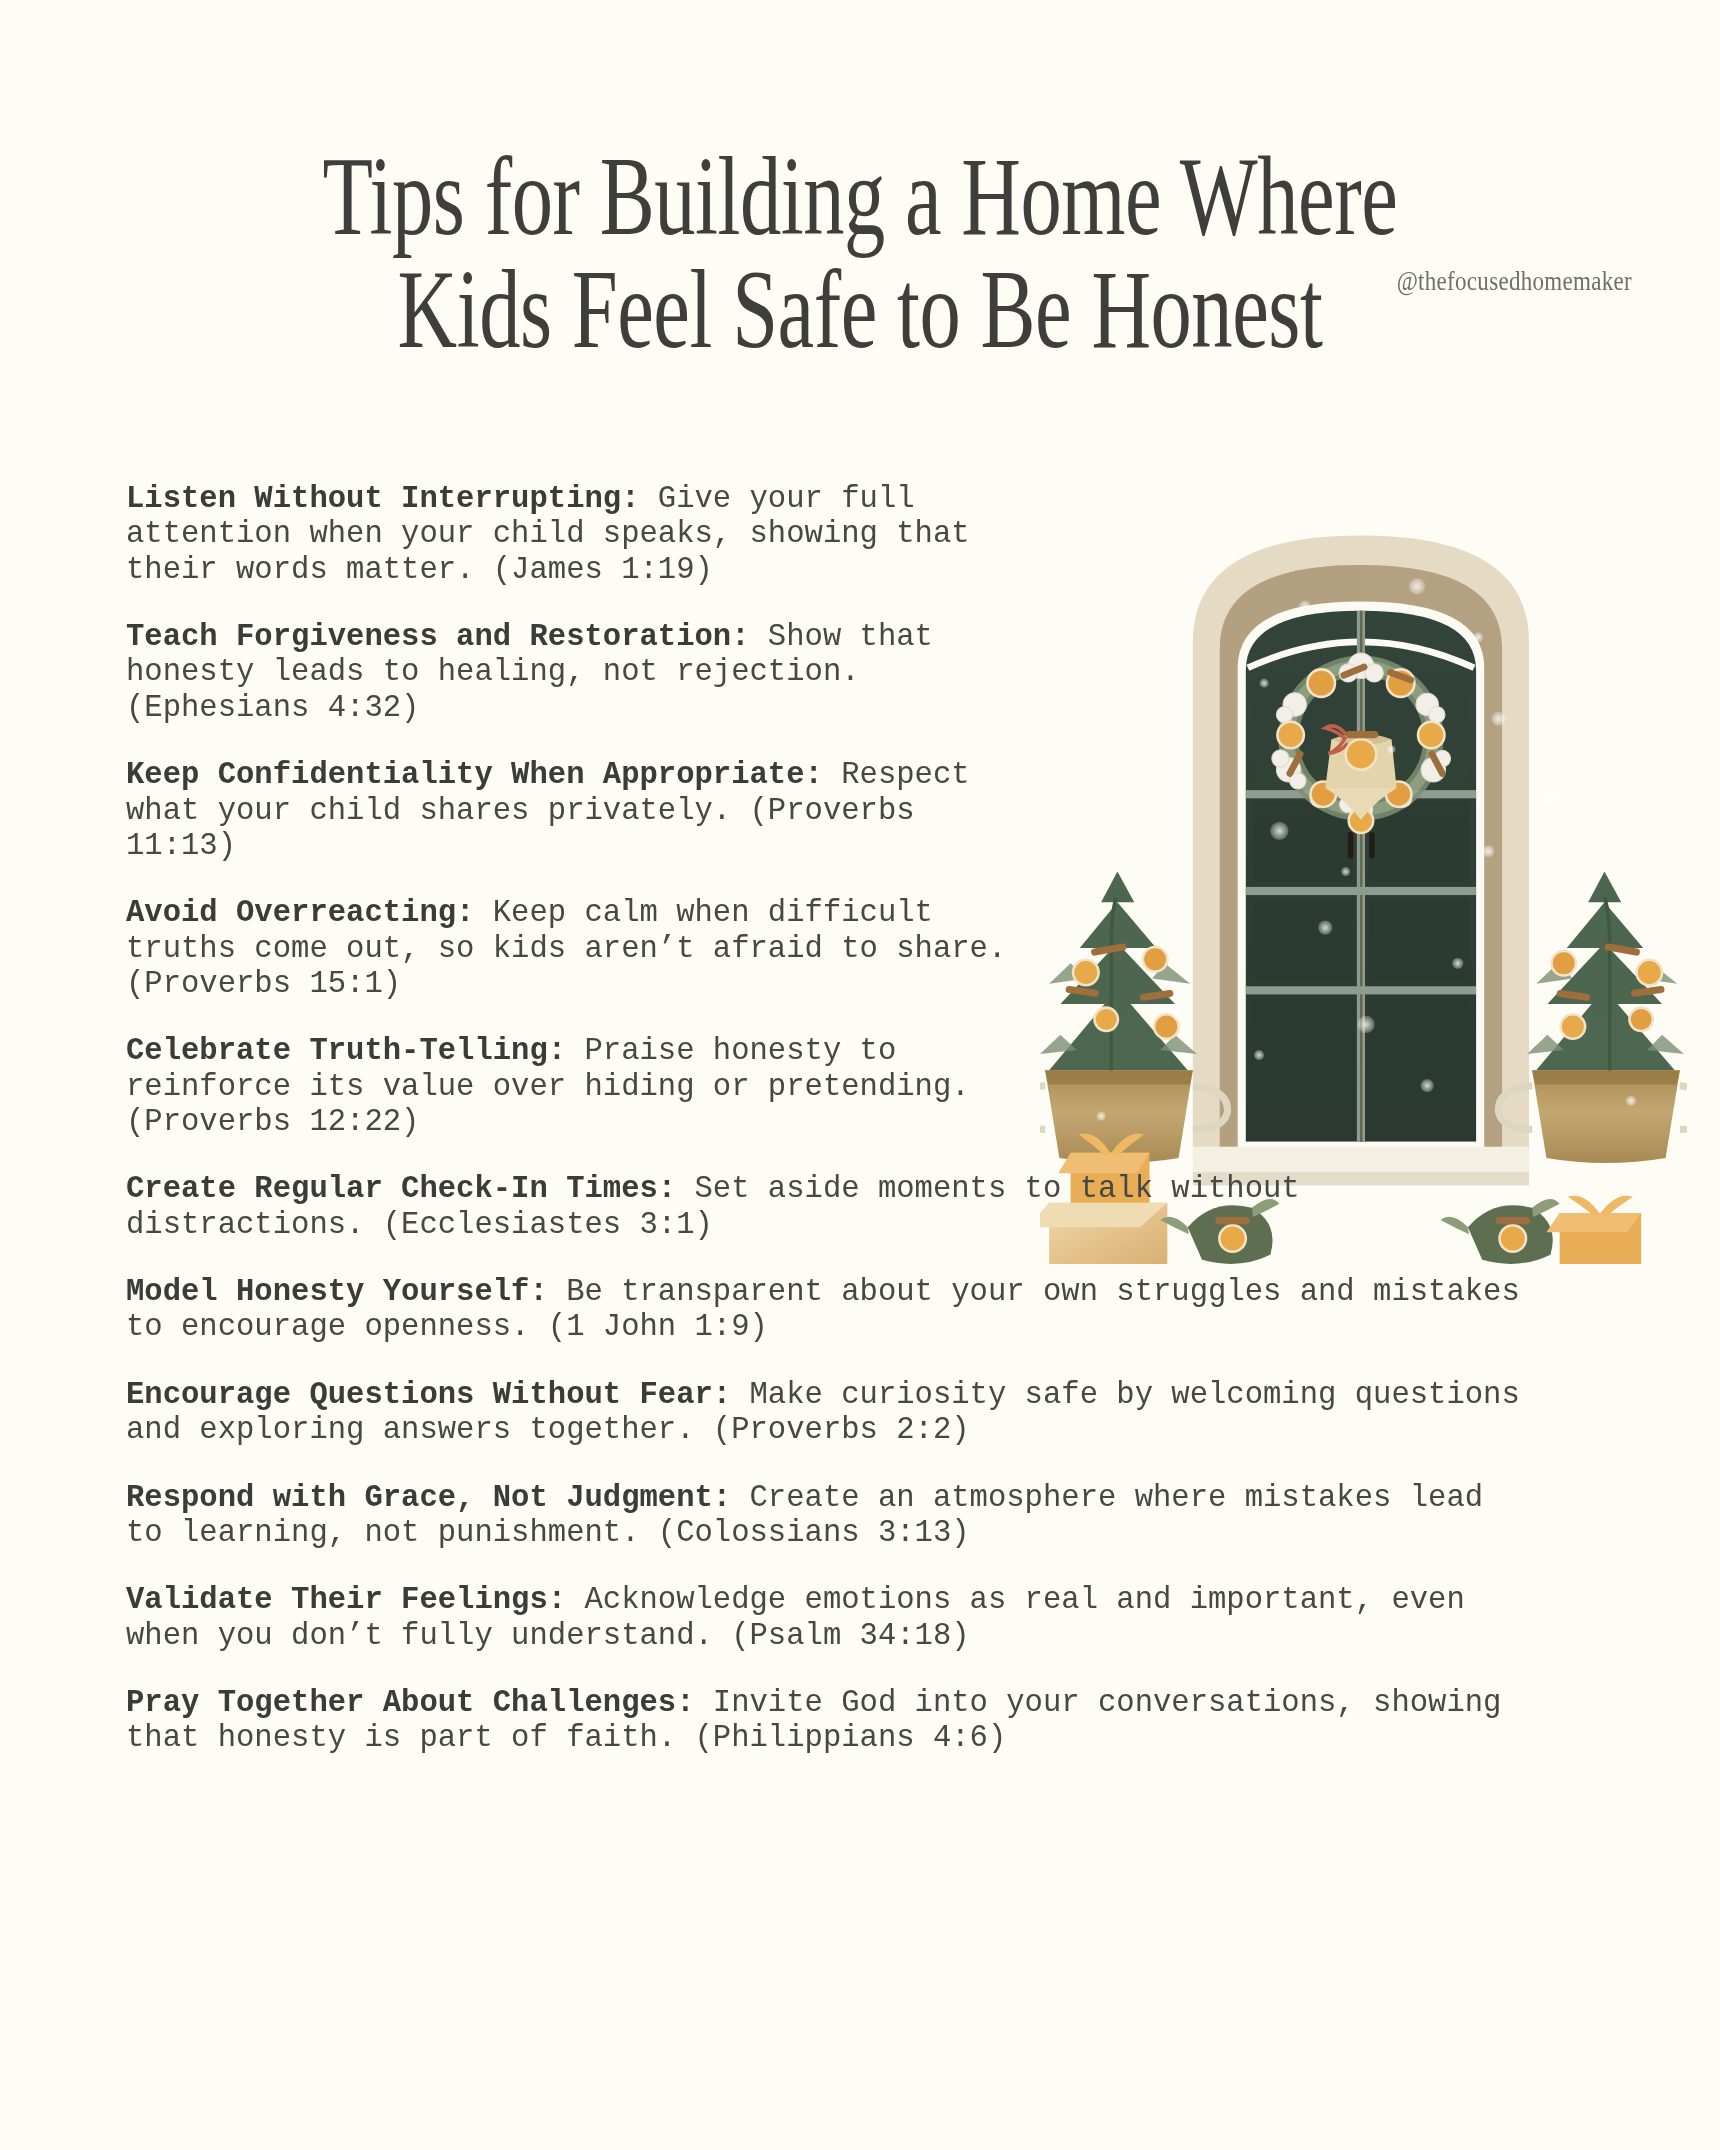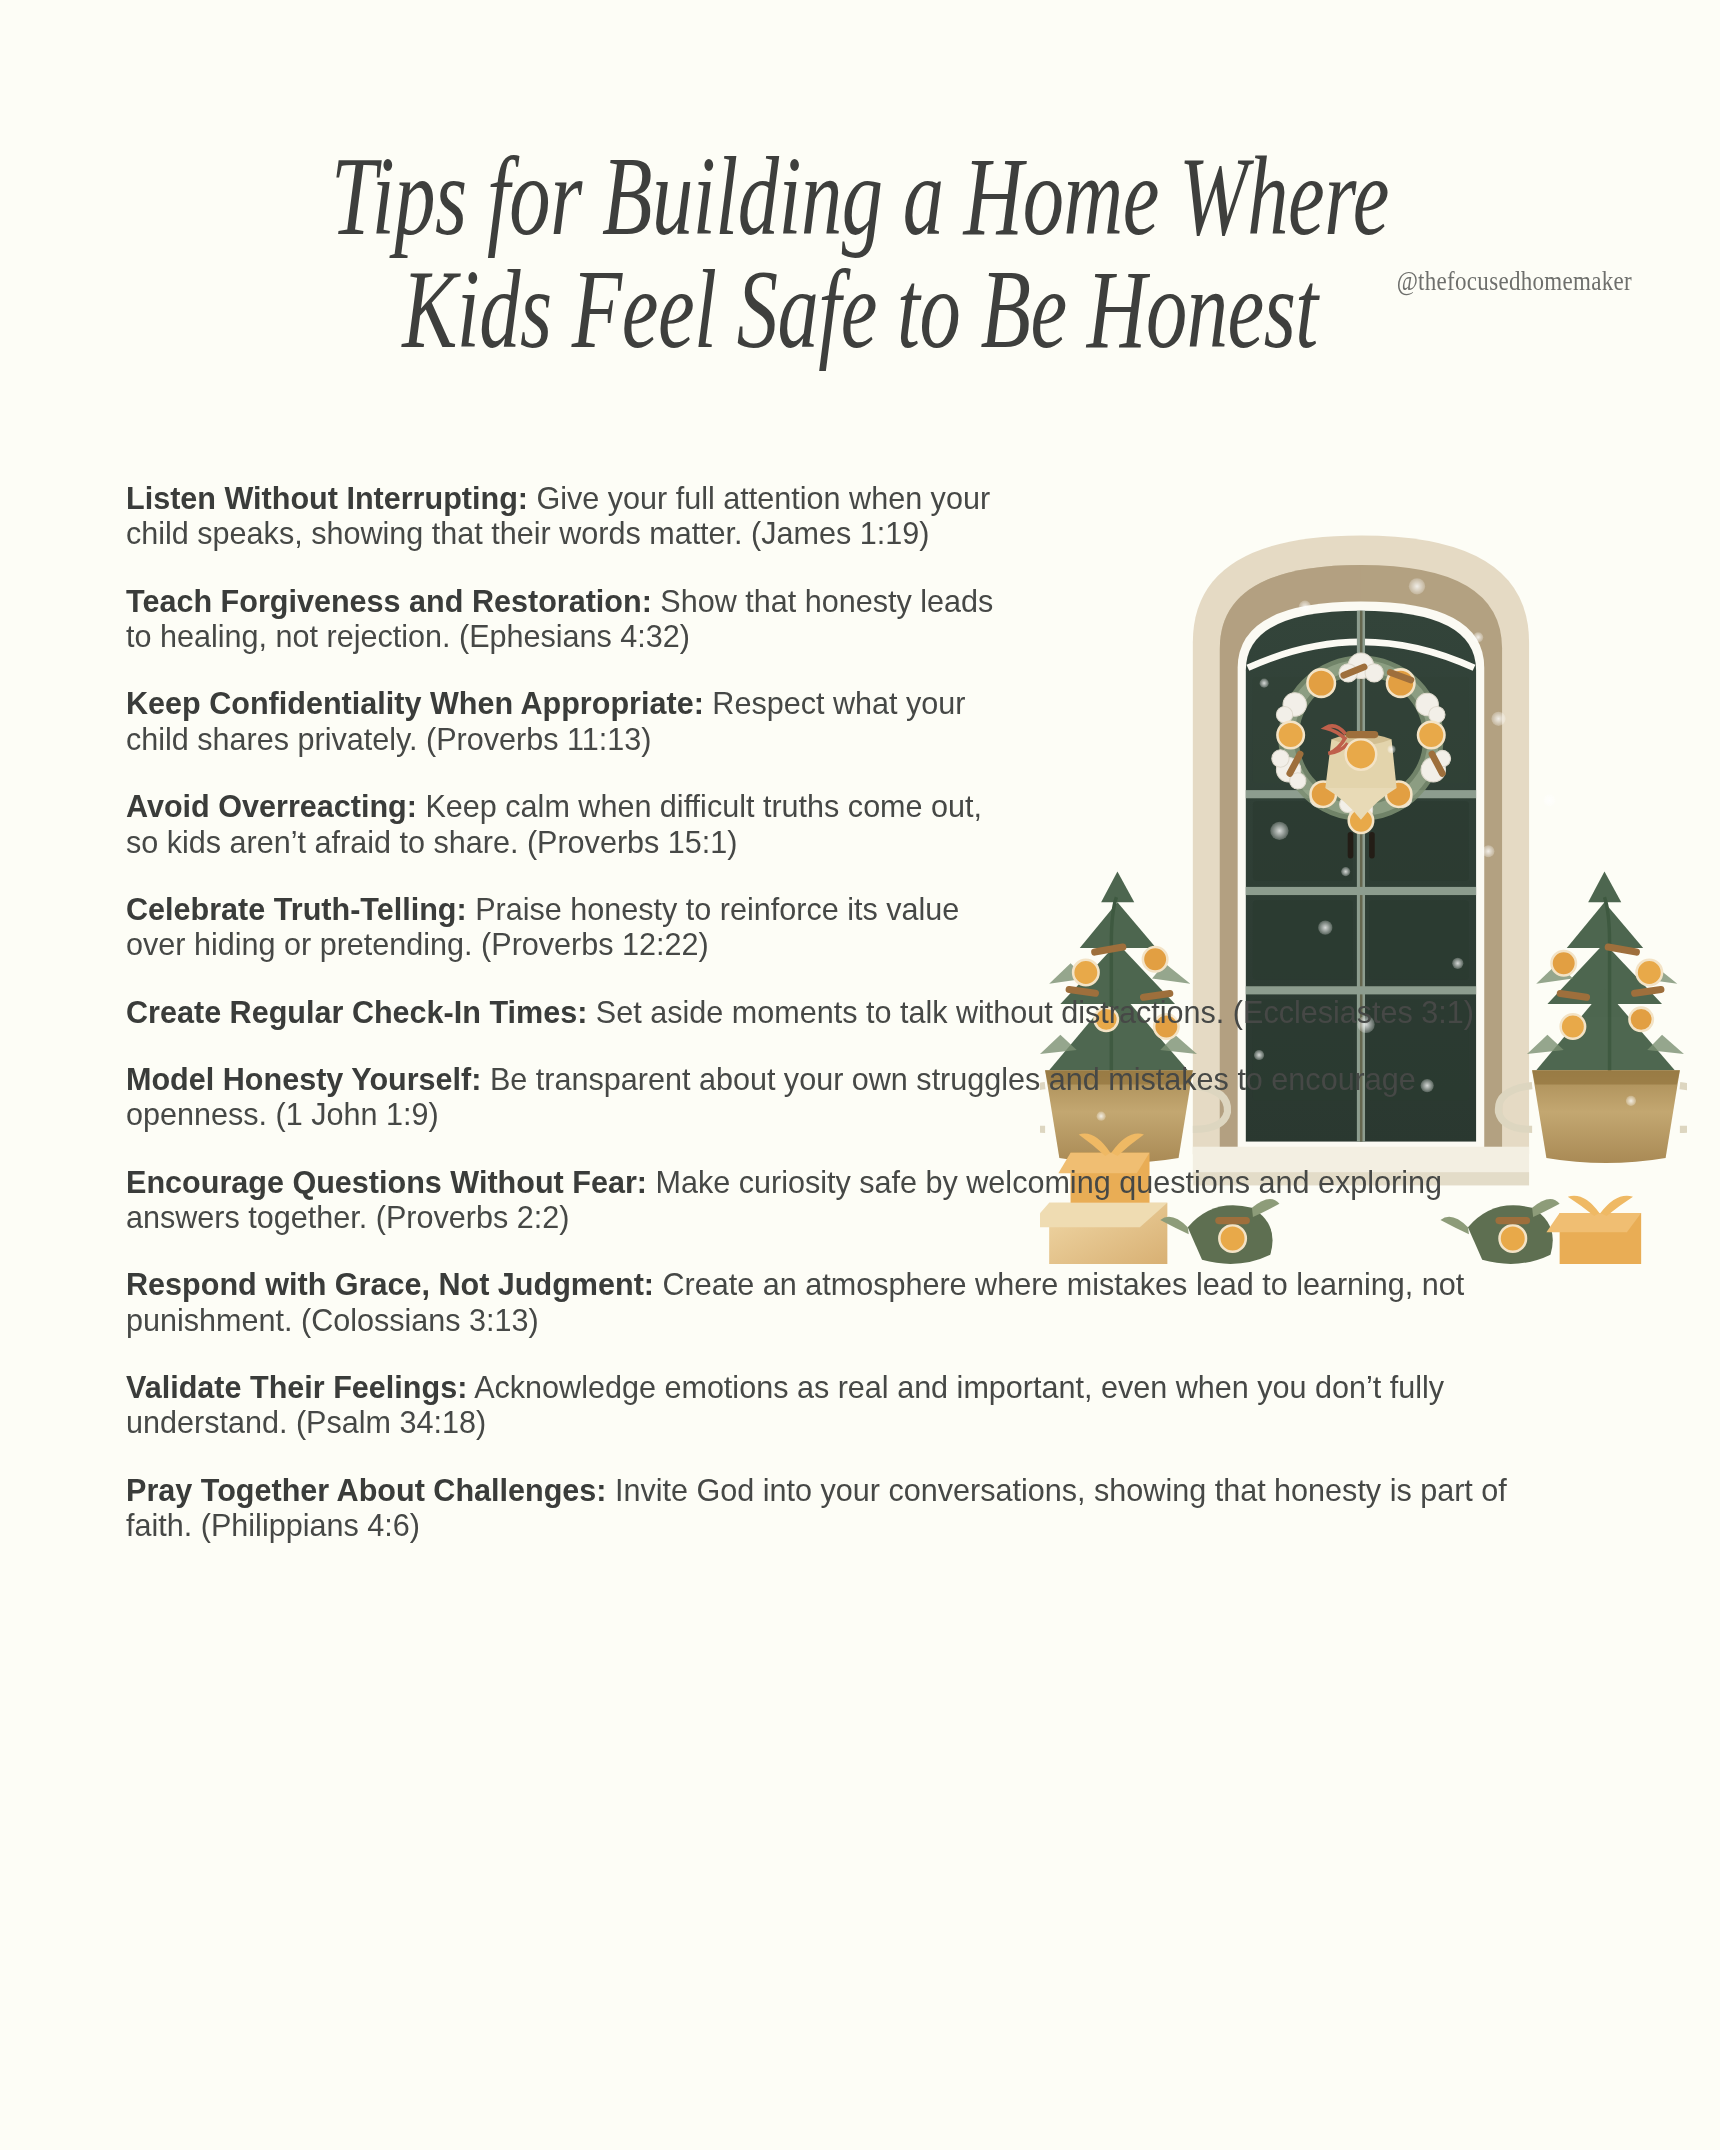--- a/index.html
+++ b/index.html
@@ -11,21 +11,20 @@
     overflow:hidden;
     position:relative;
   }
 
   
   .title-block{
     position:absolute;
     left:0; top:135px; width:1720px;
     text-align:center;
     z-index:5;
-    font-style:italic;
   }
   .title-line{
     font-family:"Liberation Serif", serif;
     font-size:86px;
     line-height:1.10;
     letter-spacing:-0.5px;
     color:#3e3f3d;
     transform:scaleY(1.30) scaleX(0.96);
     transform-origin:center top;
     white-space:nowrap;
@@ -42,20 +41,21 @@
     z-index:9;
     transform:scaleY(1.15);
   }
 
   
   .tips{
     position:absolute;
     left:126px; top:449px;
     width:1478px;
     z-index:6;
+    font-family:Liberation Mono, monospace;
   }
   .tip{
     margin-bottom:30px;
     font-size:32px;
     line-height:1.105;
     color:#464846;
     transform:scaleX(0.955);
     transform-origin:left top;
   }
   .tip .lead{ font-weight:bold; color:#3a3c3a; }

